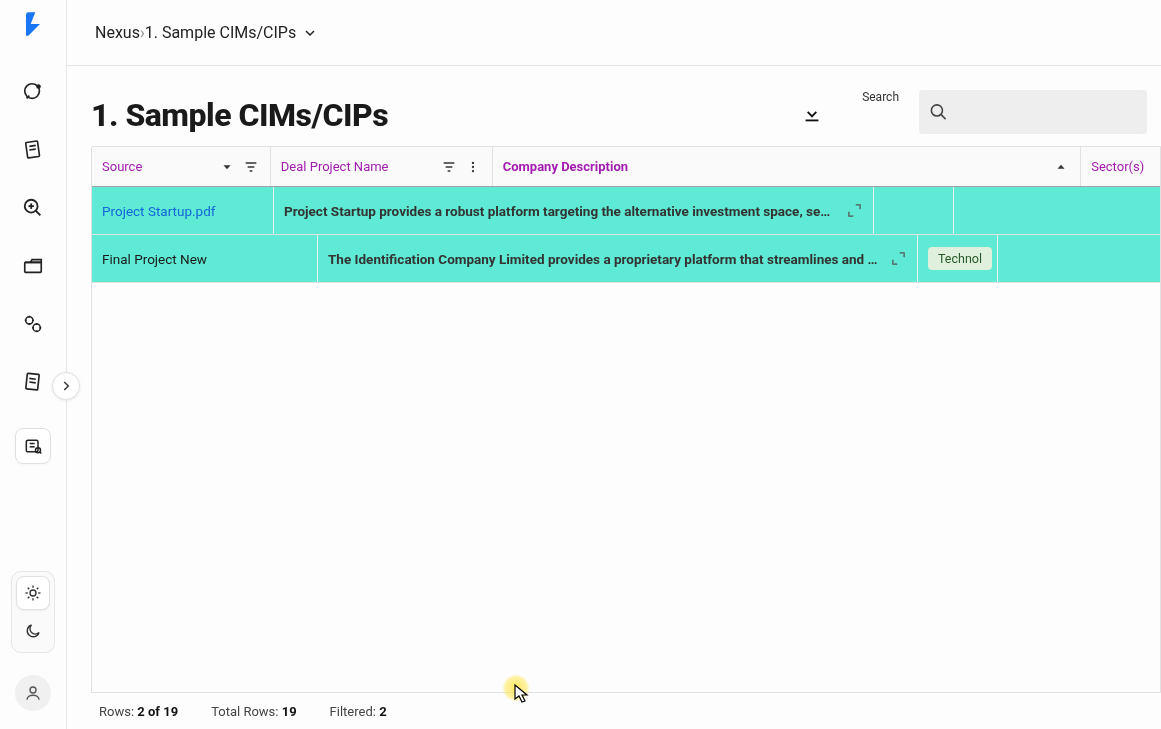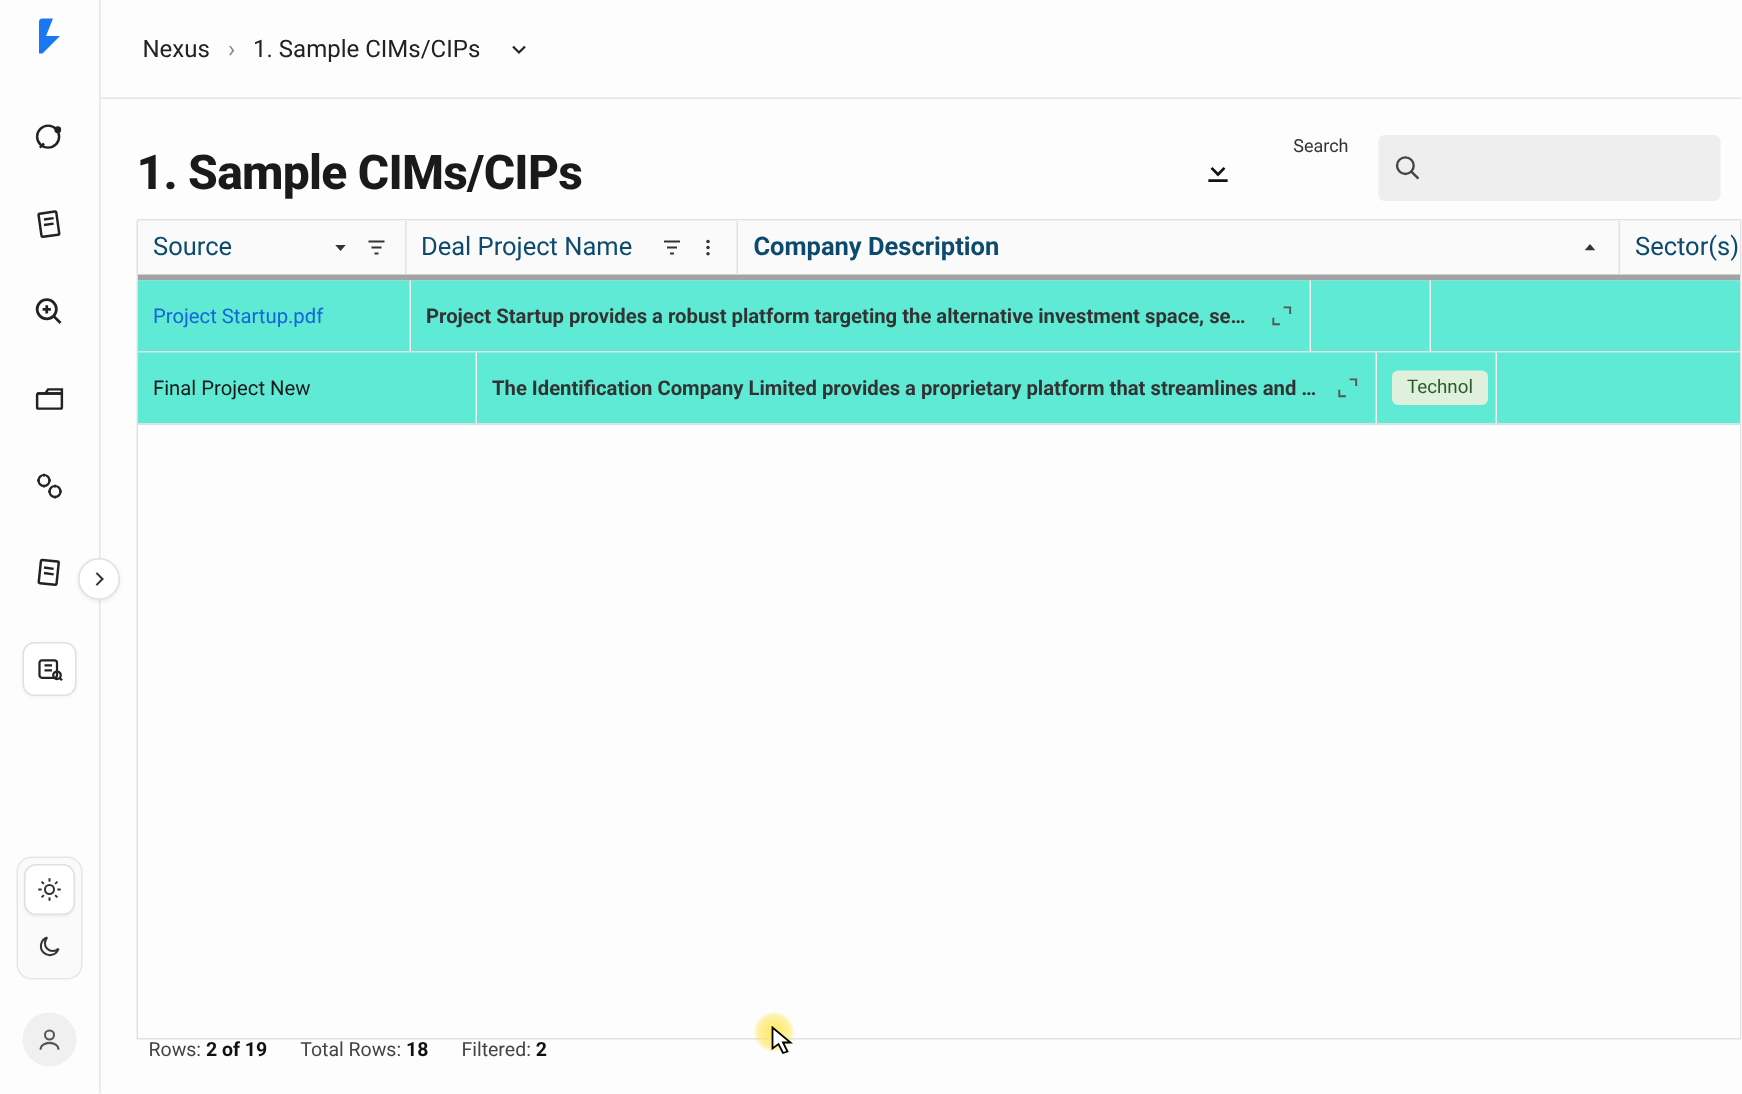--- a/index.html
+++ b/index.html
@@ -11,57 +11,57 @@
 .rail-icon { width: 24px; height: 24px; display: flex; align-items: center; justify-content: center; color: #222; cursor: pointer; }
 .rail-icon.boxed { width: 36px; height: 36px; border: 1px solid #e0e0e0; border-radius: 8px; background:#fff; box-shadow: 0 1px 2px rgba(0,0,0,0.03);}
 .expand-handle { position: absolute; top: 372px; left: 52px; width: 28px; height: 28px; border: 1px solid #e0e0e0; background: #fff; border-radius: 50%; display:flex; align-items:center; justify-content:center; cursor:pointer; box-shadow: 0 1px 3px rgba(0,0,0,0.08);}
 .rail-bottom { margin-top: auto; padding-bottom: 12px; display:flex; flex-direction:column; gap:8px; align-items:center;}
 .toggle-box { border:1px solid #e6e6e6; border-radius:10px; padding:4px; display:flex; flex-direction:column; gap:4px; background:#fafafa;}
 .toggle-btn { width:34px; height:34px; border-radius:8px; display:flex; align-items:center; justify-content:center; cursor:pointer;}
 .toggle-btn.active { background:#fff; border:1px solid #e0e0e0; box-shadow: 0 1px 2px rgba(0,0,0,0.05);}
 .avatar { width:36px; height:36px; border-radius:50%; background:#f0f0f0; display:flex; align-items:center; justify-content:center; margin-top:14px; margin-bottom:6px; cursor:pointer;}
 
 .main { flex: 1; display: flex; flex-direction: column; min-width: 0; }
-.topbar { height: 66px; border-bottom: 1px solid #e6e6e6; display: flex; align-items: center; padding: 0 28px; gap: 12px; }
+.topbar { height: 66px; border-bottom: 1px solid #e6e6e6; display: flex; align-items: center; padding: 0 28px; }
 .crumb { font-size: 16px; color: #222; cursor: pointer; }
 .crumb-sep { color: #888; font-size: 16px; }
 .crumb-drop { width:20px; height:20px; display:flex; align-items:center; justify-content:center; cursor:pointer; color:#222; margin-left:4px;}
 
 .content { flex: 1; padding: 24px 0 0 24px; display:flex; flex-direction:column; min-height:0; }
 .head-row { display:flex; align-items:flex-end; padding-right:14px; margin-bottom:12px; }
 .page-title { font-size: 32px; font-weight: 800; letter-spacing:-0.5px; }
 .head-right { margin-left:auto; display:flex; align-items:flex-end; gap:18px;}
 .download-btn { width:28px; height:28px; display:flex; align-items:center; justify-content:center; cursor:pointer; margin-bottom:6px;}
 .search-wrap { display:flex; flex-direction:row; gap:20px;margin-left:16px;}
 .search-label { font-size:12px; color:#333; padding-left:2px;}
 .search-box { width:228px; height:44px; background:#eeeeee; border-radius:4px; display:flex; align-items:center; padding:0 10px; gap:8px;}
 .search-box input { border:none; background:transparent; outline:none; font-size:14px; flex:1;}
 
 .grid-wrap { flex:1; border:1px solid #e1e1e1; border-top:1px solid #e1e1e1; border-radius:2px 0 0 0; overflow:hidden; margin-right:0;}
-.grid-head { display:flex; height:40px; background:#fafafa; border-bottom:4px solid #a3a3a3; font-size:17px; color:#0c4a6e; }
+.grid-head { display:flex; height:40px; background:#fafafa; border-bottom:1px solid #a3a3a3; font-size:13px; color:#a21caf; }
 .col { display:flex; align-items:center; padding:0 10px; border-right:1px solid #e1e1e1; gap:6px; position:relative;}
 .col:last-child { border-right:none; }
 .c-source { width:182px; }
 .c-deal { width:226px; }
 .c-desc { width:600px;font-weight:bold; }
 .c-sector { width:80px; }
 .hdr-label { cursor:pointer; }
 .hdr-icon { width:18px; height:18px; display:flex; align-items:center; justify-content:center; color:#555; cursor:pointer;}
 .push-right { margin-left:auto; }
 
 .grid-body { background:#5eead4; }
 .row { display:flex; height:48px; border-bottom:1px solid #e1e1e1; font-size:13.5px; }
 .cell { display:flex; align-items:center; padding:0 10px; border-right:1px solid #eee; overflow:hidden; white-space:nowrap; text-overflow:ellipsis;}
 .cell.c-desc { gap:10px; }
 .link { color:#1565d8; cursor:pointer; }
 .desc-text { flex:1; overflow:hidden; text-overflow:ellipsis; color:#333;}
 .expand-cell { width:18px; height:18px; display:flex; align-items:center; justify-content:center; color:#555; cursor:pointer; flex-shrink:0;}
 .tag { background:#dff0dd; color:#2b5a2b; padding:4px 10px; border-radius:4px; font-size:12.5px;}
 
-.footer { height:36px; display:flex; align-items:flex-start; gap:22px; padding-left:8px; font-size:13px; color:#444;}
+.footer { height:36px; display:flex; align-items:center; gap:33px; padding-left:8px; font-size:13px; color:#444;}
 .footer b { color:#111; }
 
 .cursor-dot { position:absolute; width:28px; height:28px; background: radial-gradient(circle, rgba(255,230,80,0.95) 0%, rgba(255,230,80,0.5) 55%, rgba(255,230,80,0) 70%); border-radius:50%; pointer-events:none; left:502px; top:674px;}
 .cursor-arrow { position:absolute; left:514px; top:684px; pointer-events:none;}
 svg { display:block; }
 </style>
 </head>
 <body>
 
 <div class="app">
@@ -272,21 +272,21 @@
             </div>
             <div class="cell c-sector">
               <span class="tag">Technol</span>
             </div>
           </div>
         </div>
       </div>
 
       <div class="footer">
         <span><span>Rows:</span> <b>2 of 19</b></span>
-        <span><span>Total Rows:</span> <b>18</b></span>
+        <span><span>Total Rows:</span> <b>19</b></span>
         <span><span>Filtered:</span> <b>2</b></span>
       </div>
     </div>
   </div>
 </div>
 
 <div class="cursor-dot"></div>
 <div class="cursor-arrow">
   <svg width="16" height="20" viewBox="0 0 16 20">
       <path d="M1 1 L1 15 L5 12 L8 18 L11 17 L8 11 L13 11 Z" fill="#fff" stroke="#000" stroke-width="1.2"></path>

